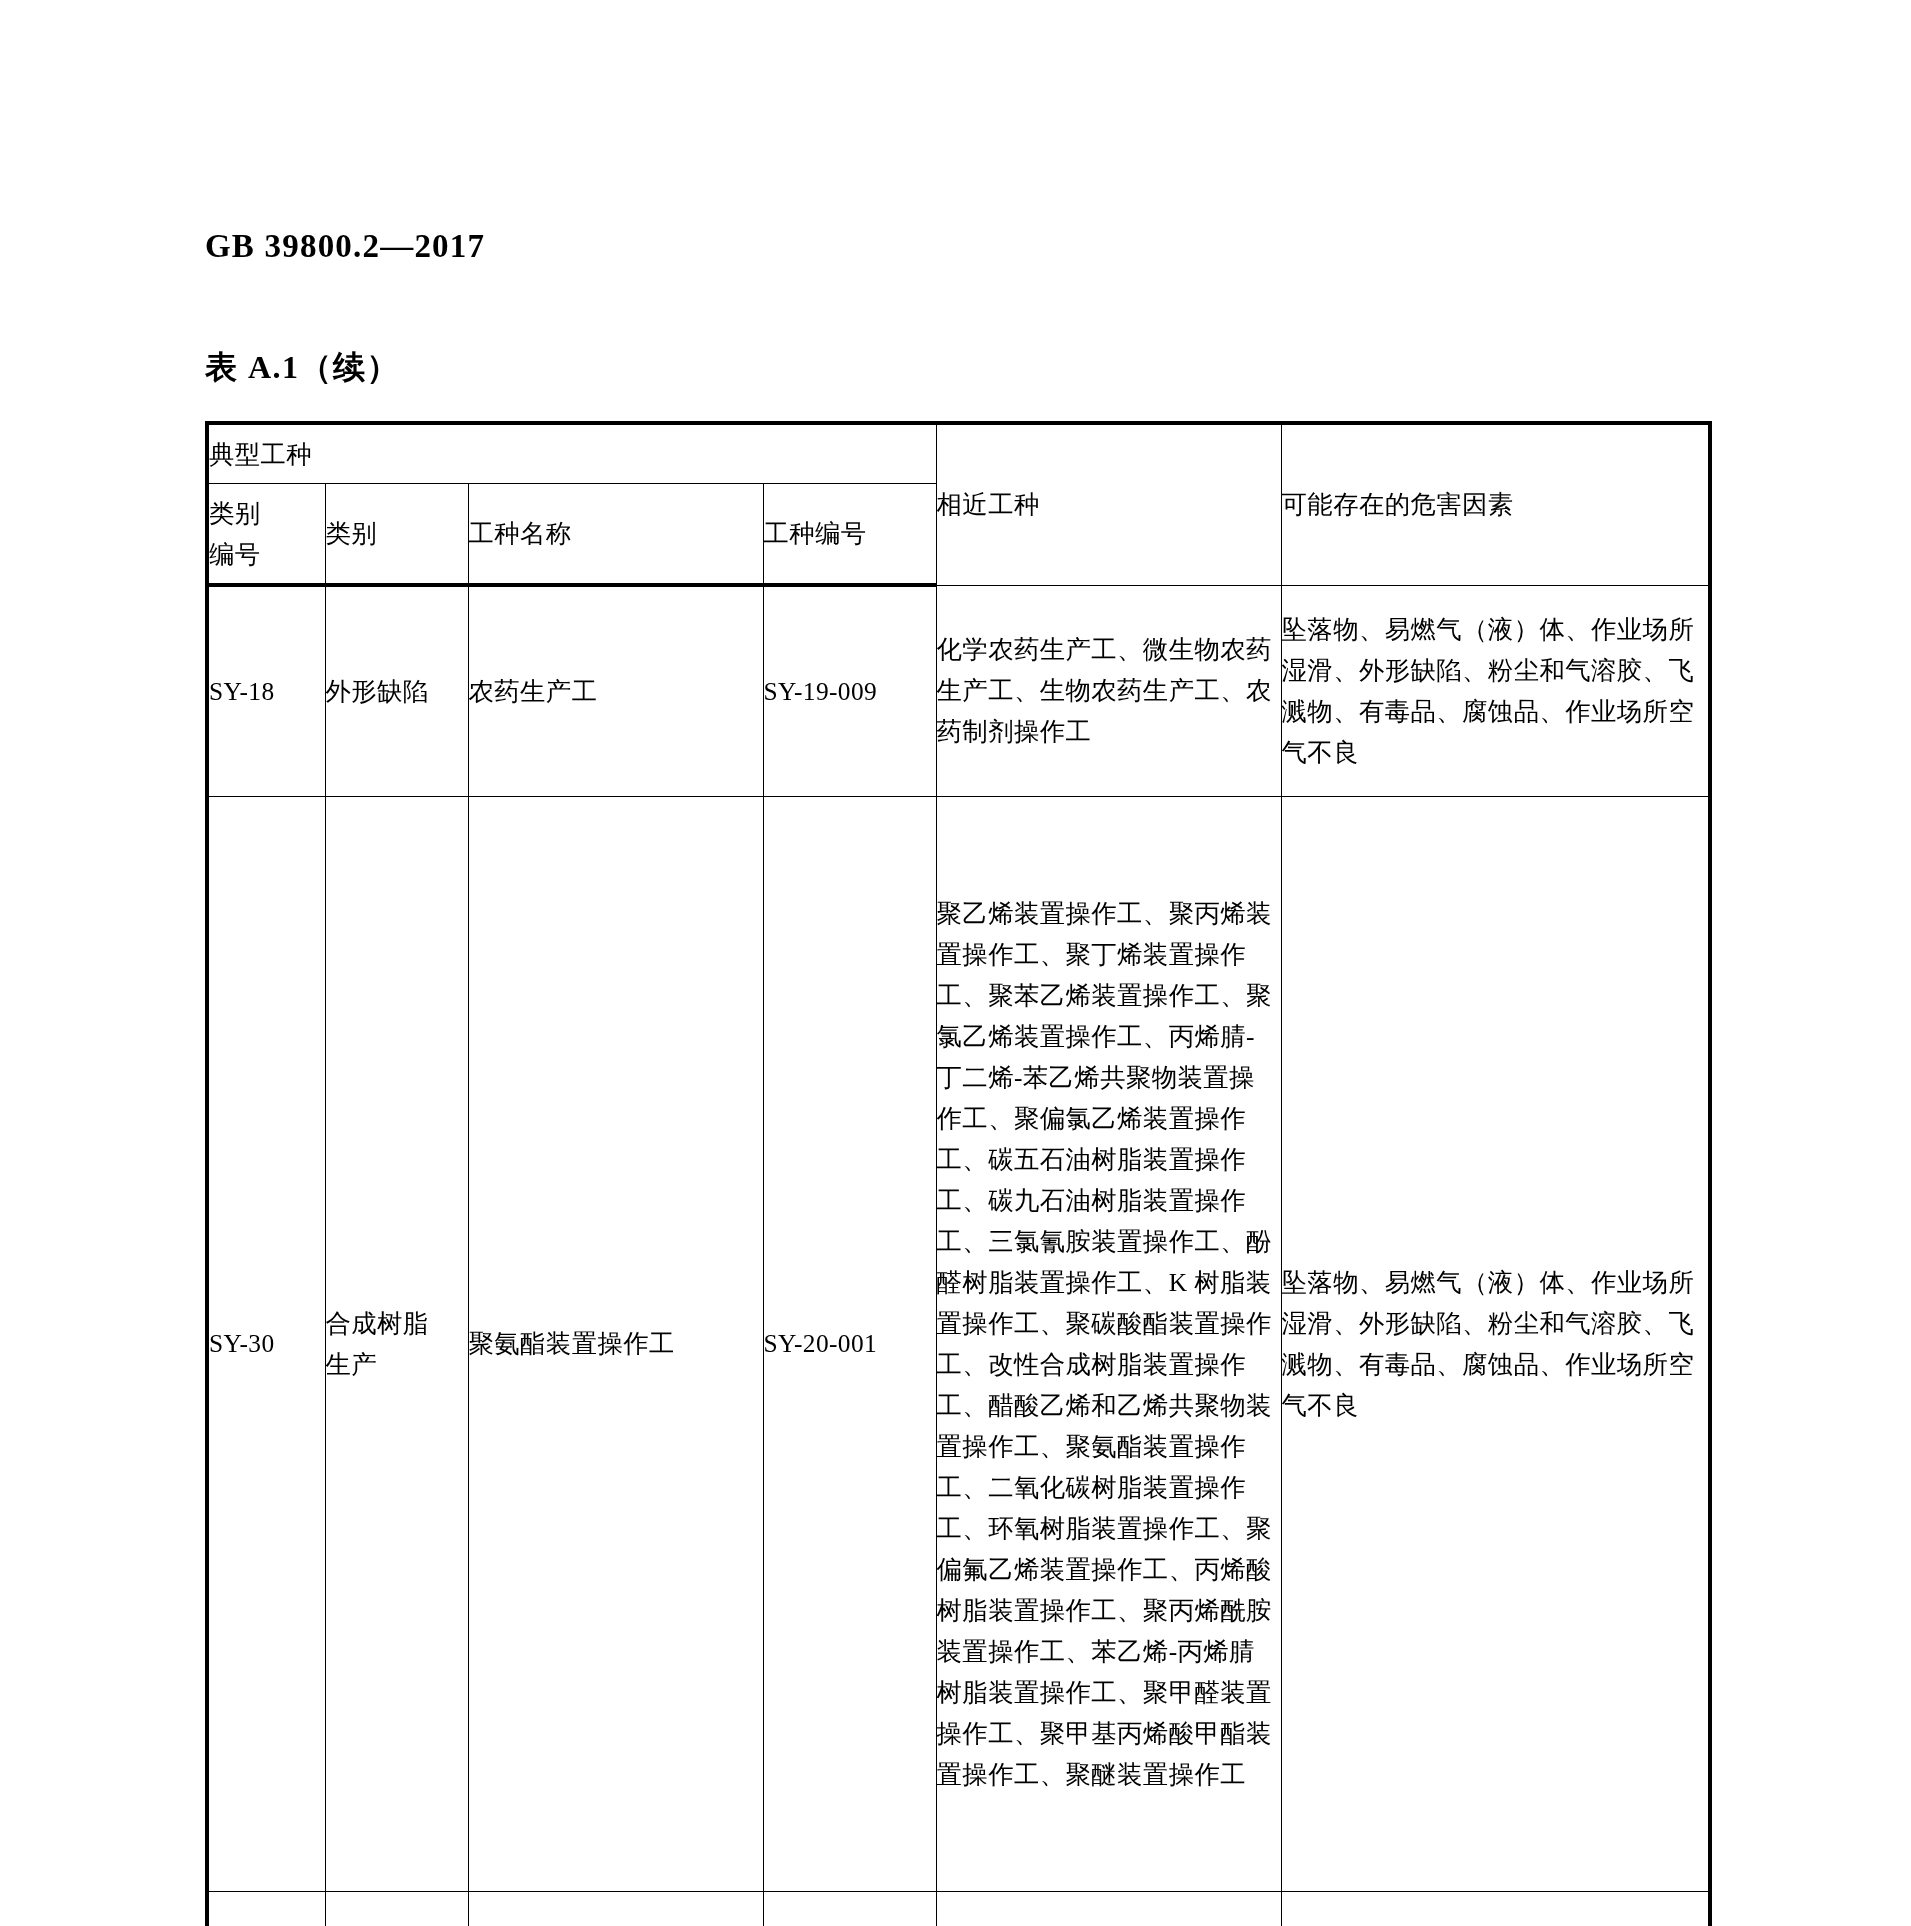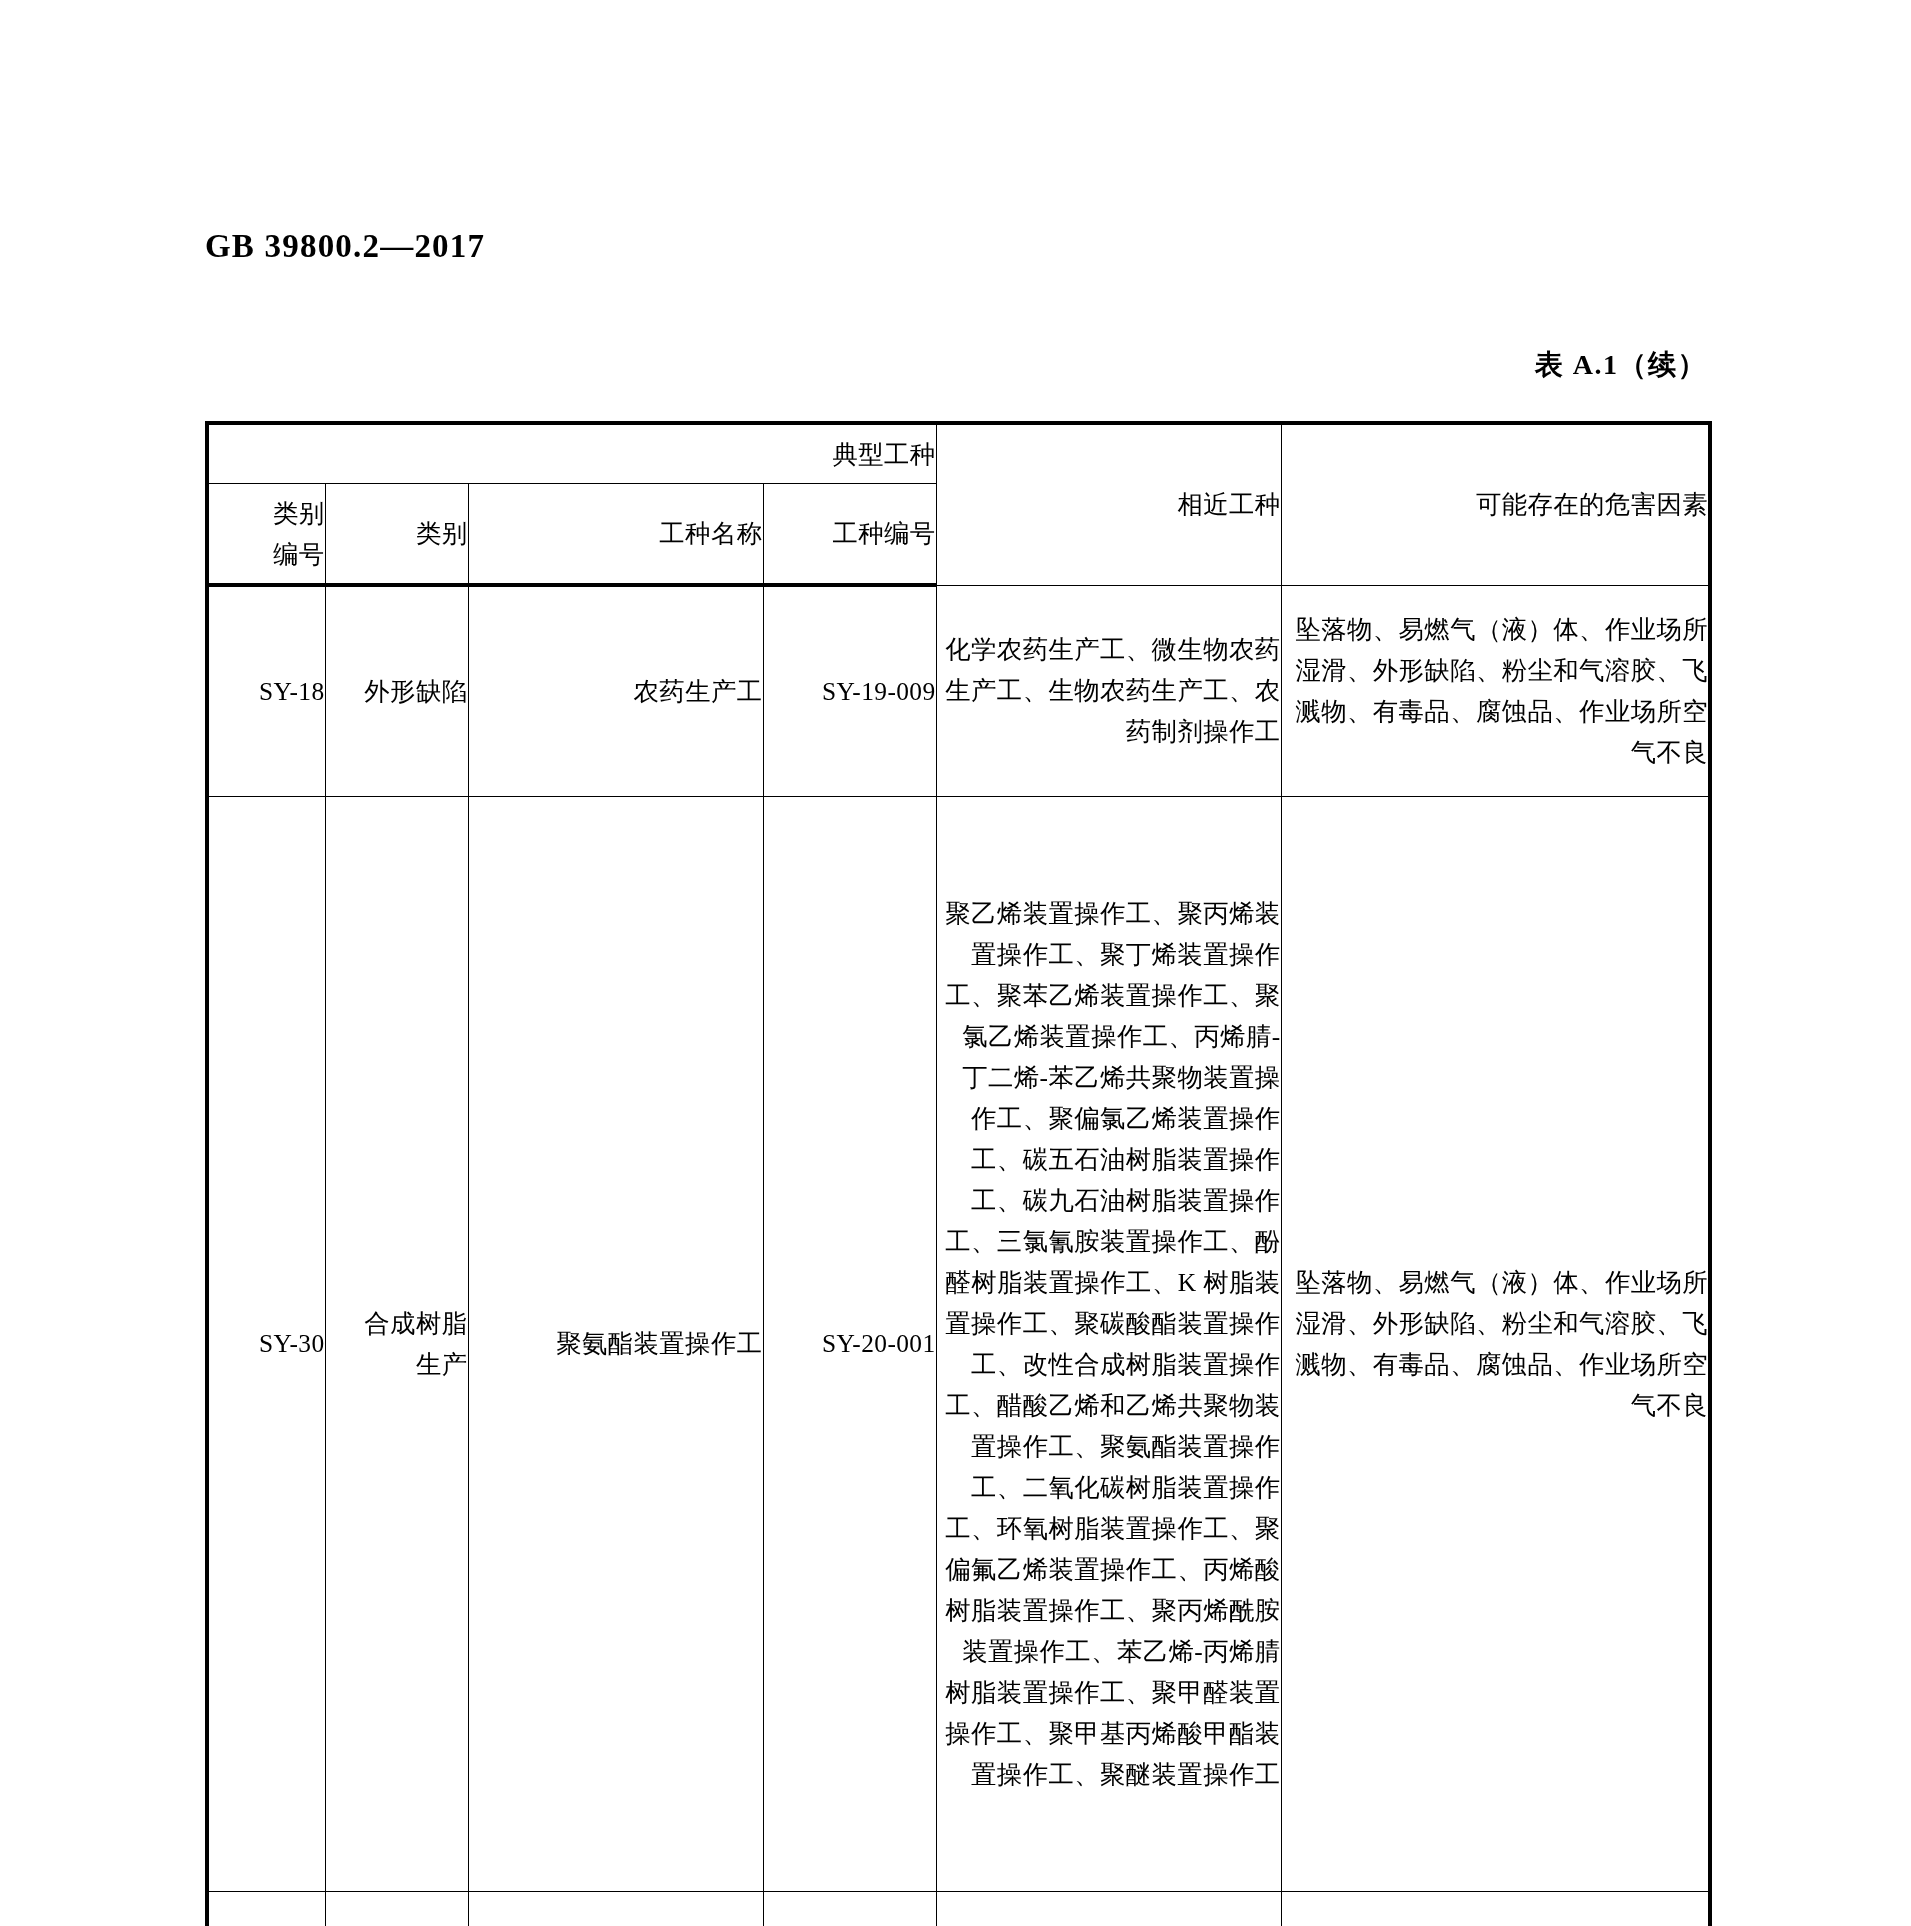--- a/index.html
+++ b/index.html
@@ -27,39 +27,39 @@
     font-size: 33px;
     font-weight: bold;
     letter-spacing: 1.2px;
     white-space: nowrap;
   }
   .table-title {
     position: absolute;
     left: 205px;
     top: 346px;
     width: 1502px;
-    text-align: right;
-    font-size: 28px;
+    text-align: left;
+    font-size: 32px;
     font-weight: bold;
     letter-spacing: 1.5px;
   }
   table.main {
     position: absolute;
     left: 205px;
     top: 421px;
     width: 1502px;
     table-layout: fixed;
     border-collapse: collapse;
     border: 4.2px solid #000;
   }
   table.main th,
   table.main td {
     border: 1.5px solid #000;
     font-weight: normal;
-    text-align: right;
+    text-align: left;
     vertical-align: middle;
     font-size: 25.4px;
     line-height: 41px;
     letter-spacing: 0.4px;
     padding: 0;
     overflow: hidden;
   }
   
   tr.hrow1 th { height: 58px; }
   tr.hrow2 th { height: 99px; border-bottom: 4.2px solid #000; }

